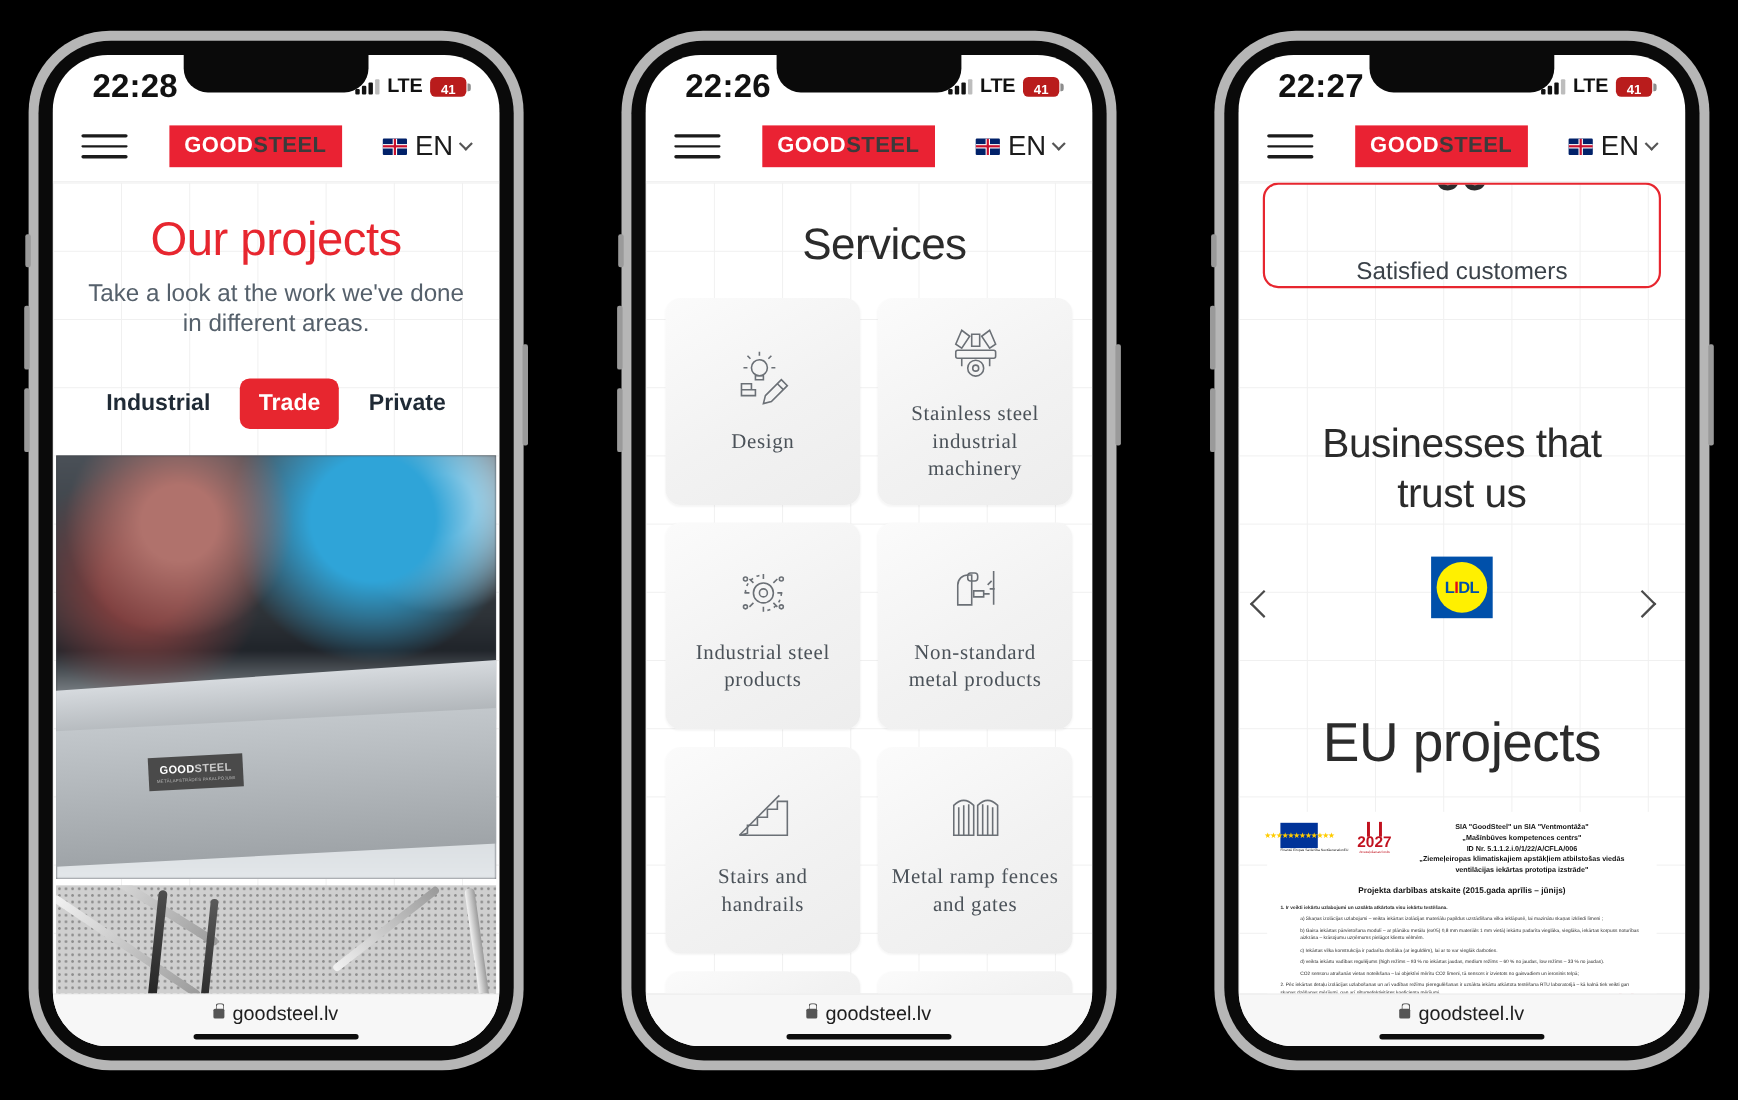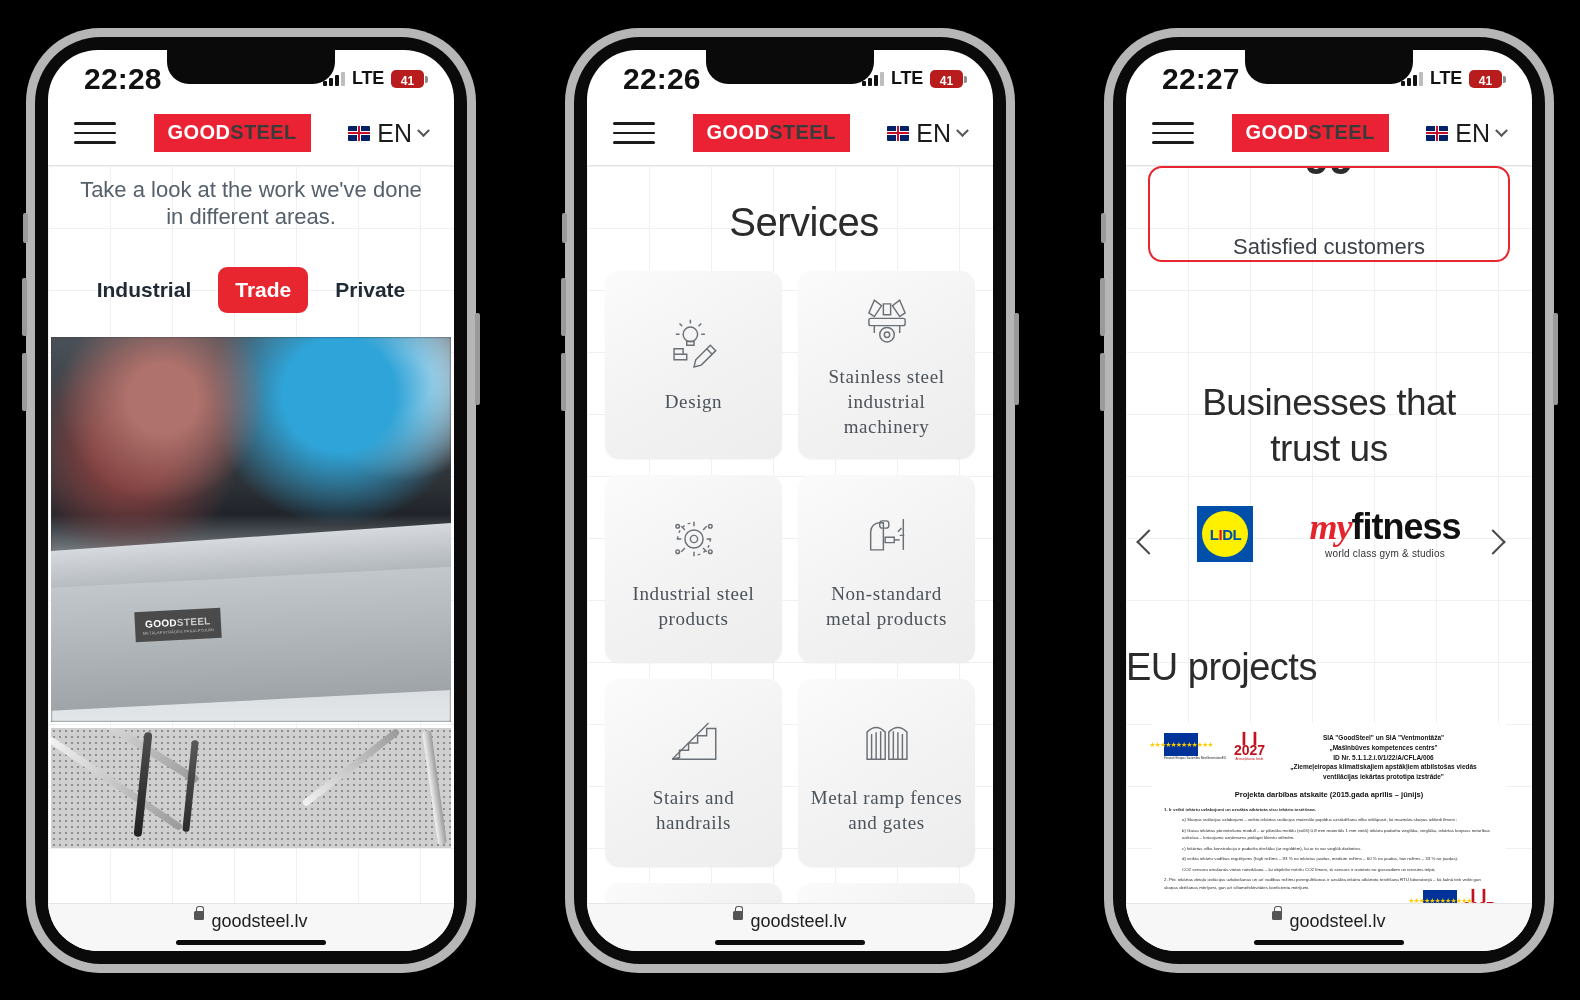--- a/index.html
+++ b/index.html
@@ -288,21 +288,21 @@
     display:flex; align-items:center; justify-content:center;
     font-size: 15px; font-weight: 800; color:#0050aa; letter-spacing:-0.5px;
   }
   .lidl .disc em { color:#e60a14; font-style:normal; }
   .myf { display:flex; flex-direction:column; align-items:center; }
   .myf .mf-top { font-size: 36px; line-height: 1; letter-spacing:-1px; }
   .myf .mf-my { color:#e3242b; font-style: italic; font-weight: 700; font-family:"Liberation Serif", serif;}
   .myf .mf-fit { color:#111; font-weight: 800; }
   .myf .mf-sub { font-size: 10px; color:#333; margin-top: 3px; letter-spacing:0.2px; }
   .eu-title {
-    font-size: 38px; color:#2b2b2b;
+    text-align:center; font-size: 50px; color:#2b2b2b;
     font-weight:400; margin-top: 84px; letter-spacing:-0.5px;
   }
   .eu-doc {
     margin: 34px 26px 0;
     background:#fff;
     padding: 10px 12px;
     position: relative;
     min-height: 140px;
   }
   .eu-head { display:flex; align-items:flex-start; gap: 8px; }
@@ -342,21 +342,21 @@
 
   
   .browser-bar {
     height: 48px;
     background: #f7f7f7;
     border-top: 1px solid #e6e6e6;
     display:flex; flex-direction:column; align-items:center; justify-content:center;
     gap: 6px;
     padding-top: 2px;
   }
-  .url { display:flex; align-items:flex-start; gap: 7px; }
+  .url { display:flex; align-items:center; gap: 7px; }
   .lock {
     width: 10px; height: 9px; background:#555; border-radius:1.5px; position:relative;
   }
   .lock::before {
     content:""; position:absolute; left:2px; top:-5px; width:6px; height:6px;
     border:1.6px solid #555; border-bottom:none; border-radius:3px 3px 0 0;
   }
   .url-text { font-size: 18px; color:#202020; }
   .home-indicator {
     width: 150px; height: 5px; border-radius: 3px; background:#0d0d0d;
@@ -410,20 +410,21 @@
               <i class="cross-h"></i>
             </span>
           <span class="lang-code">EN</span>
           <span class="chev"></span>
         </div>
       </div>
 
       <div class="page">
         <div class="grid-bg"></div>
         <div class="content">
+          <div class="h1-title">Our projects</div>
           <div class="sub">Take a look at the work we've done in different areas.</div>
           <div class="tabs">
             <div class="tab">Industrial</div>
             <div class="tab active">Trade</div>
             <div class="tab">Private</div>
           </div>
 
           <div class="shot">
             <div class="blur-top"></div>
             <div class="table-top"></div>
@@ -678,26 +679,20 @@
             <div class="stat-num">99</div>
             <div class="stat-label">Satisfied customers</div>
           </div>
 
           <div class="trust-title">Businesses that trust us</div>
 
           <div class="logos">
             <div class="lidl">
               <div class="disc">L<em>I</em>DL</div>
             </div>
-            <div class="myf">
-              <div class="mf-top">
-                <span class="mf-my">my</span><span class="mf-fit">fitness</span>
-              </div>
-              <div class="mf-sub">world class  gym &amp; studios</div>
-            </div>
           </div>
 
           <div class="eu-title">EU projects</div>
 
           <div class="eu-doc">
             <div class="eu-head">
               <div>
                 <div class="eu-flag">
                   <div class="stars">★★★★★★★★★★★★</div>
                 </div>

